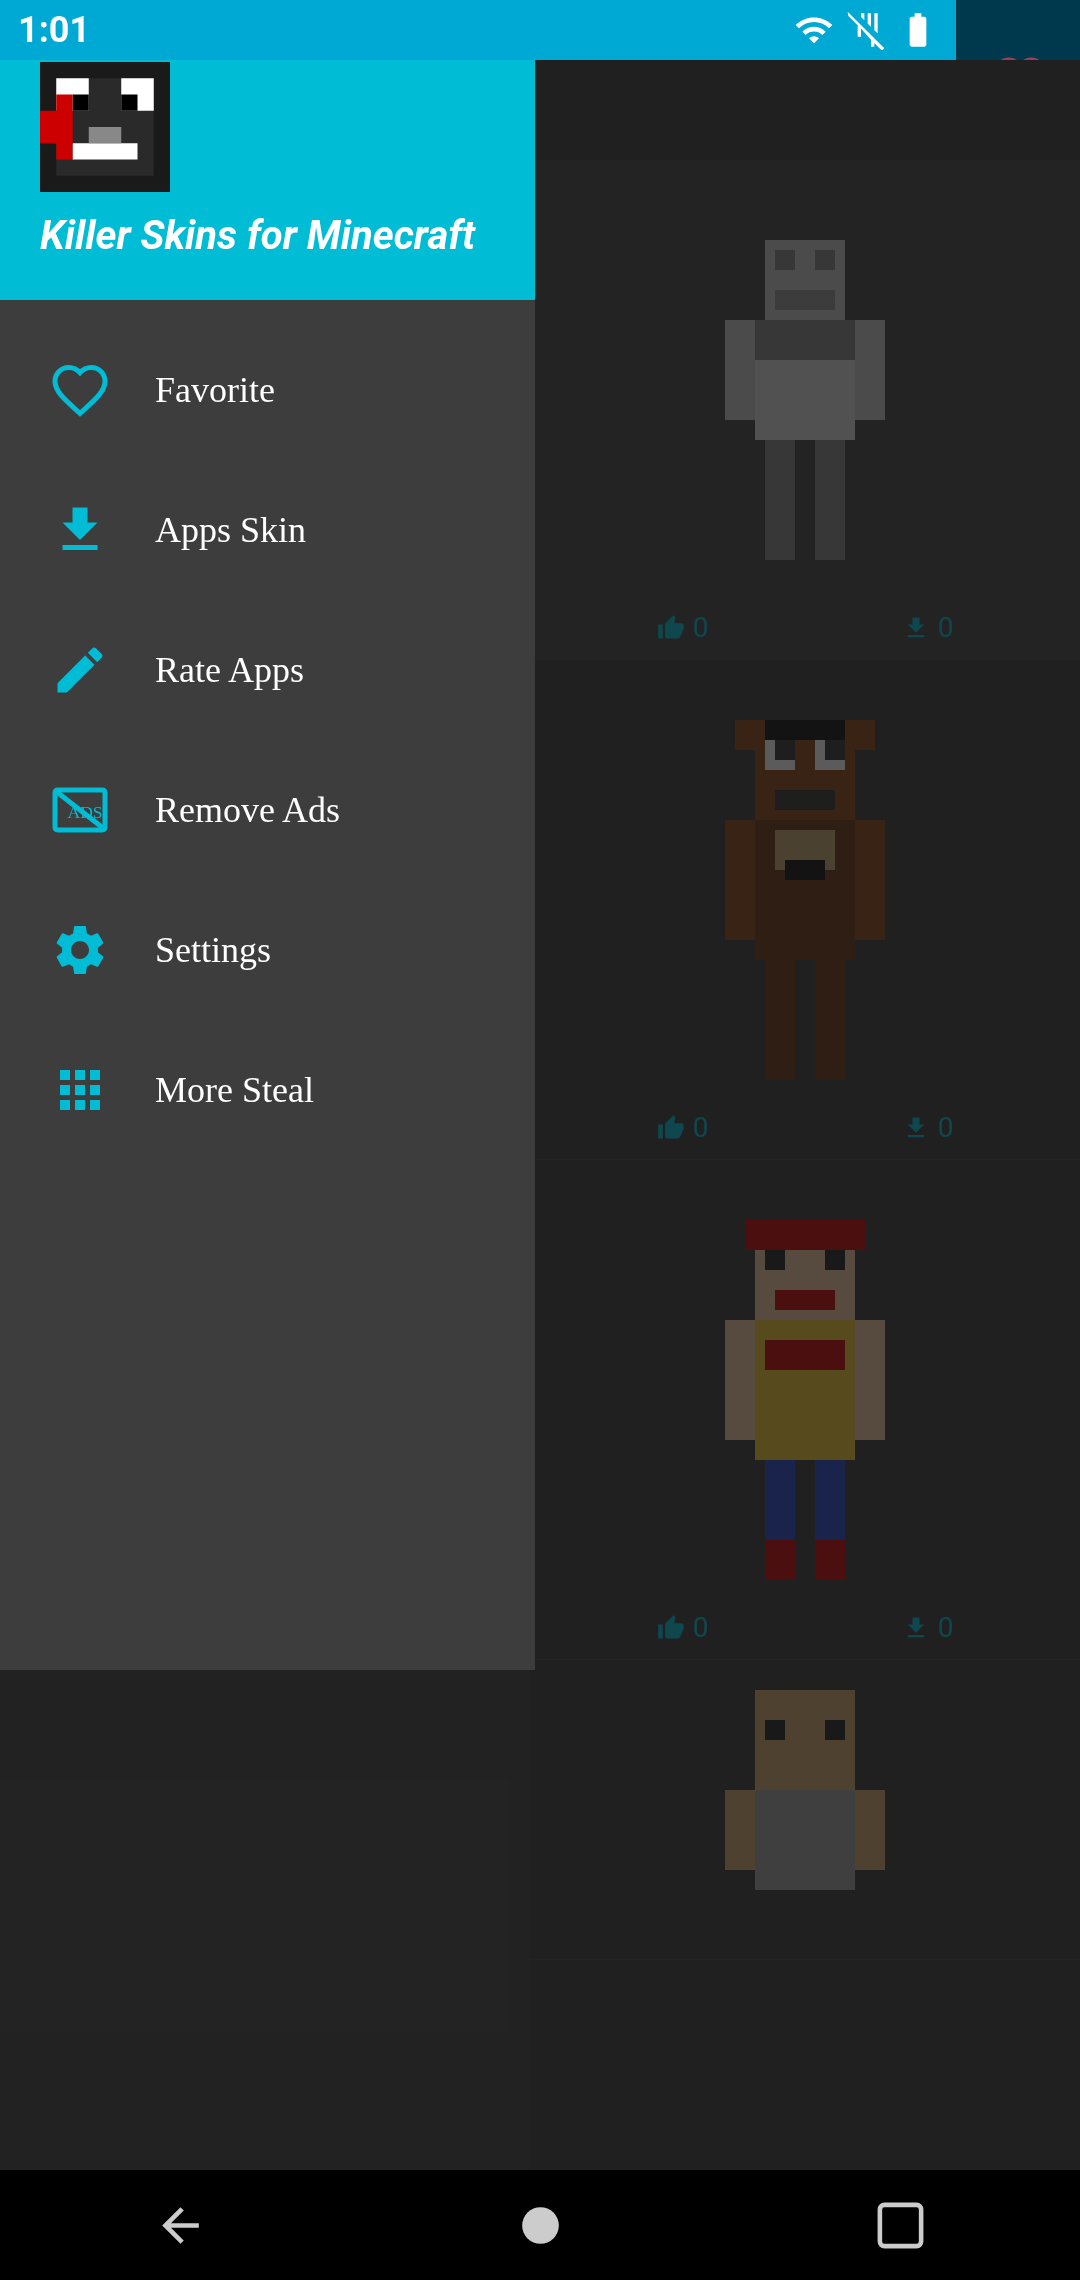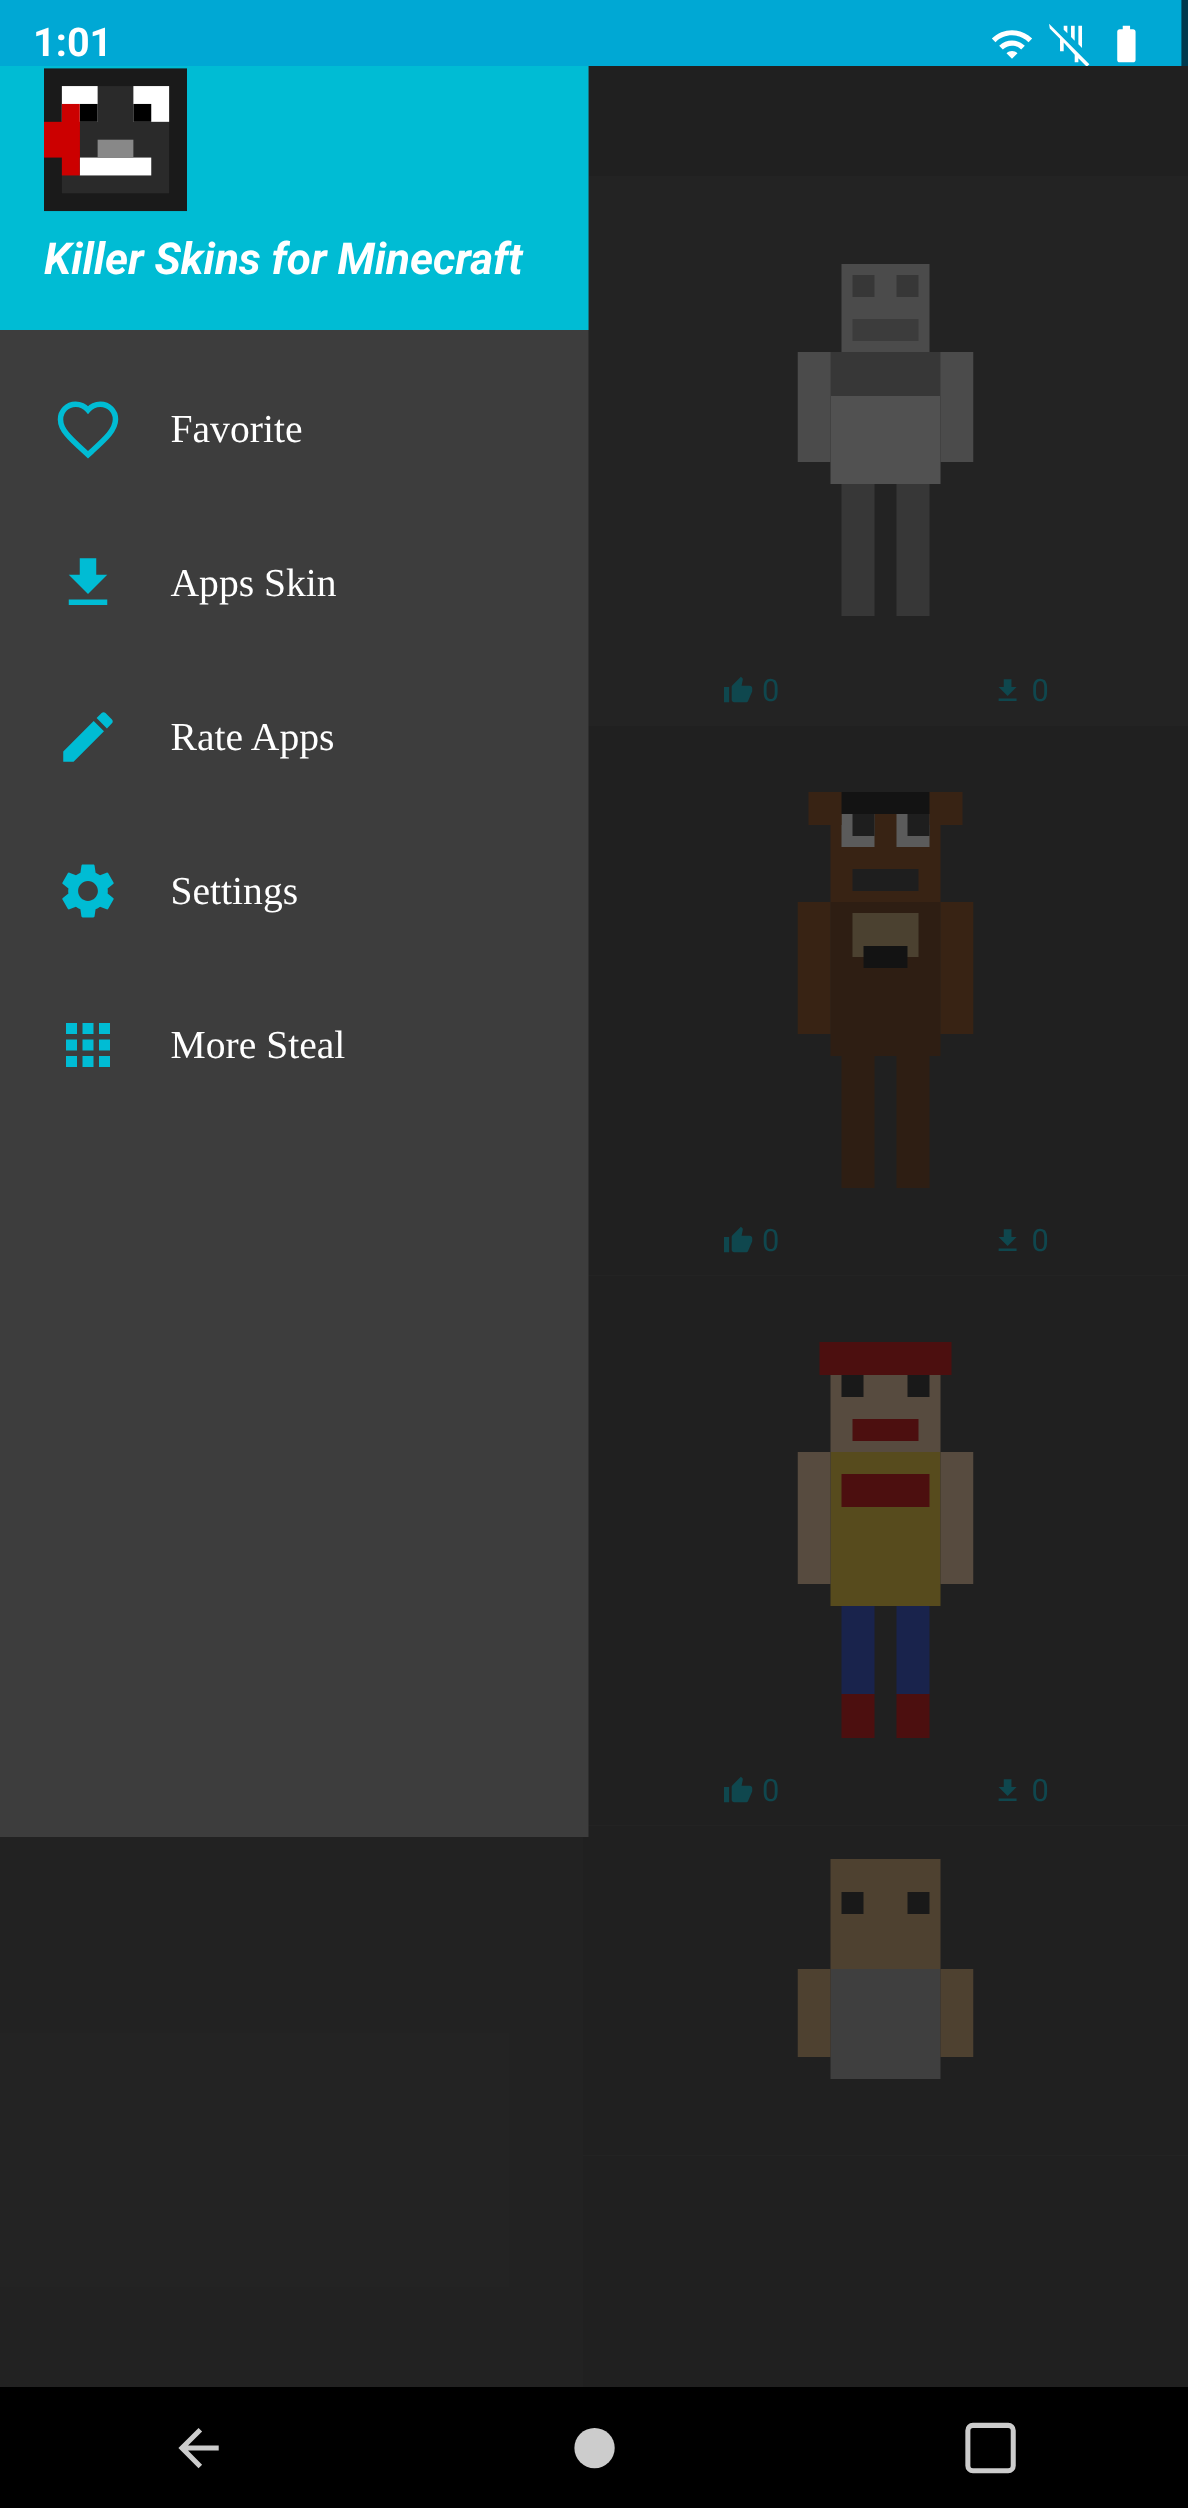--- a/index.html
+++ b/index.html
@@ -12,27 +12,27 @@
       overflow: hidden;
       position: relative;
       background: #2d2d2d;
     }
 
     
     .status-bar {
       position: absolute;
       top: 0;
       left: 0;
-      width: 1074px;
+      width: 956px;
       height: 60px;
       background: #00a8d4;
       display: flex;
-      align-items: flex-end;
+      align-items: center;
       justify-content: space-between;
-      padding: 0 30px;
+      padding: 0 18px;
       z-index: 100;
     }
 
     .status-time {
       color: white;
       font-size: 36px;
       font-weight: bold;
     }
 
     .status-icons {
@@ -449,20 +449,30 @@
 
     <div class="menu-item">
       <div class="menu-icon">
         <svg viewBox="0 0 24 24">
             <path d="M3 17.25V21h3.75L17.81 9.94l-3.75-3.75L3 17.25zM20.71 7.04c.39-.39.39-1.02 0-1.41l-2.34-2.34c-.39-.39-1.02-.39-1.41 0l-1.83 1.83 3.75 3.75 1.83-1.83z"></path>
           </svg>
       </div>
       <span class="menu-label">Rate Apps</span>
     </div>
 
+    <div class="menu-item">
+      <div class="menu-icon">
+        <svg viewBox="0 0 24 24">
+          <rect x="2" y="4" width="20" height="16" rx="1" fill="none" stroke="#00bcd4" stroke-width="2"></rect>
+          <line x1="3" y1="5" x2="21" y2="19" stroke="#00bcd4" stroke-width="2"></line>
+          <text x="7" y="15" font-size="7" fill="#00bcd4">ADS</text>
+        </svg>
+      </div>
+      <span class="menu-label">Remove Ads</span>
+    </div>
 
     <div class="menu-item">
       <div class="menu-icon">
         <svg viewBox="0 0 24 24">
             <path d="M19.14,12.94c0.04-0.3,0.06-0.61,0.06-0.94c0-0.32-0.02-0.64-0.07-0.94l2.03-1.58c0.18-0.14,0.23-0.41,0.12-0.61 l-1.92-3.32c-0.12-0.22-0.37-0.29-0.59-0.22l-2.39,0.96c-0.5-0.38-1.03-0.7-1.62-0.94L14.4,2.81c-0.04-0.24-0.24-0.41-0.48-0.41 h-3.84c-0.24,0-0.43,0.17-0.47,0.41L9.25,5.35C8.66,5.59,8.12,5.92,7.63,6.29L5.24,5.33c-0.22-0.08-0.47,0-0.59,0.22L2.74,8.87 C2.62,9.08,2.66,9.34,2.86,9.48l2.03,1.58C4.84,11.36,4.8,11.69,4.8,12s0.02,0.64,0.07,0.94l-2.03,1.58 c-0.18,0.14-0.23,0.41-0.12,0.61l1.92,3.32c0.12,0.22,0.37,0.29,0.59,0.22l2.39-0.96c0.5,0.38,1.03,0.7,1.62,0.94l0.36,2.54 c0.05,0.24,0.24,0.41,0.48,0.41h3.84c0.24,0,0.44-0.17,0.47-0.41l0.36-2.54c0.59-0.24,1.13-0.56,1.62-0.94l2.39,0.96 c0.22,0.08,0.47,0,0.59-0.22l1.92-3.32c0.12-0.22,0.07-0.47-0.12-0.61L19.14,12.94z M12,15.6c-1.98,0-3.6-1.62-3.6-3.6 s1.62-3.6,3.6-3.6s3.6,1.62,3.6,3.6S13.98,15.6,12,15.6z"></path>
           </svg>
       </div>
       <span class="menu-label">Settings</span>
     </div>
 

